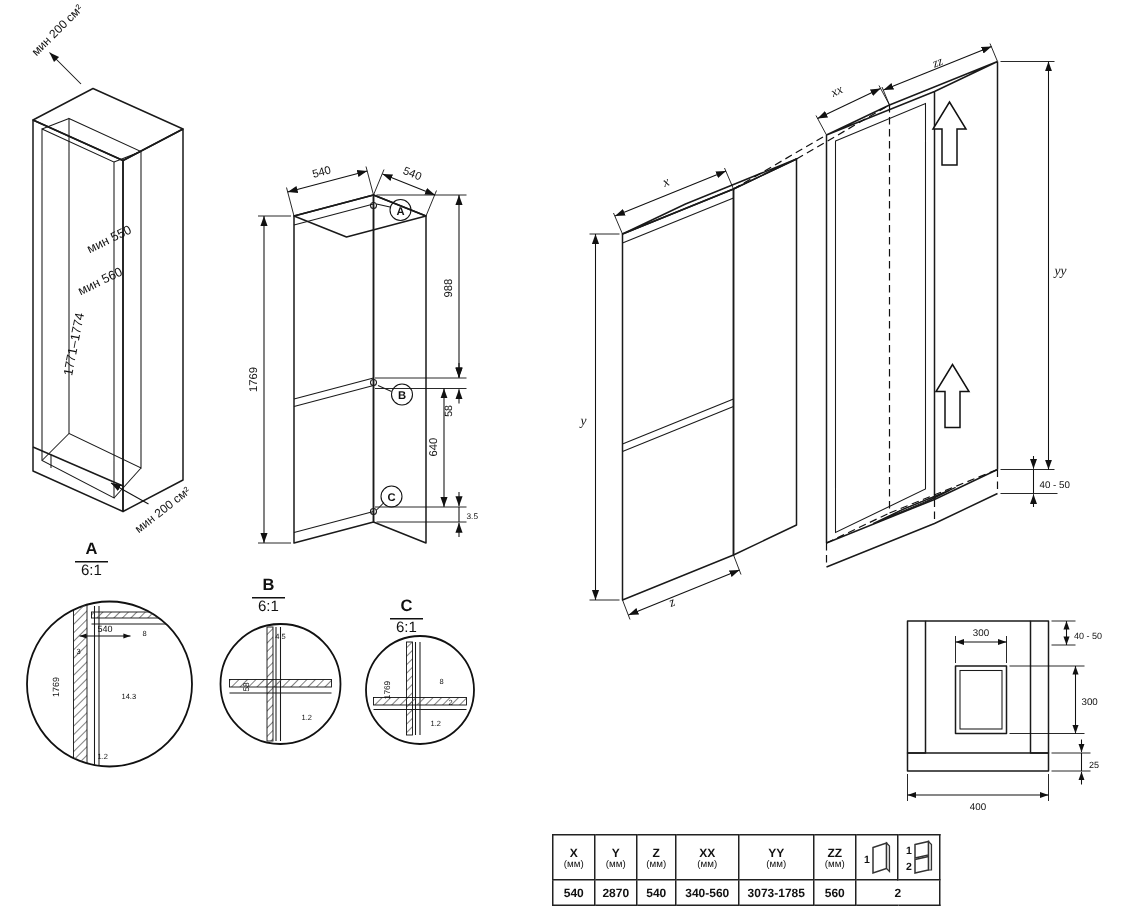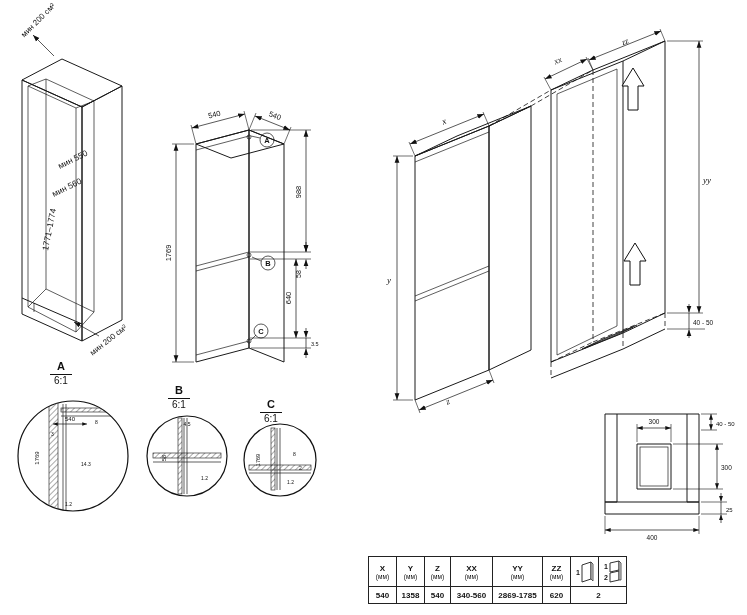--- a/index.html
+++ b/index.html
@@ -371,23 +371,23 @@
             <polygon points="8,4 17,2 17,11 8,13" fill="#fff" stroke="#333" stroke-width="1"></polygon>
             <polygon points="8,14 17,12 17,21 8,23" fill="#fff" stroke="#333" stroke-width="1"></polygon>
             <polygon points="17,2 19,4 19,21 17,21" fill="#ddd" stroke="#333" stroke-width="0.8"></polygon>
             <text x="2" y="10" font-size="7">1</text>
             <text x="2" y="21" font-size="7">2</text>
           </svg>
         </th>
       </tr>
       <tr>
         <td>540</td>
-        <td>1358</td>
+        <td>2870</td>
         <td>540</td>
         <td>340-560</td>
-        <td>2869-1785</td>
-        <td>620</td>
+        <td>3073-1785</td>
+        <td>560</td>
         <td colspan="2">2</td>
       </tr>
     </tbody>
   </table>
 
 </div>
 
 </body></html>

